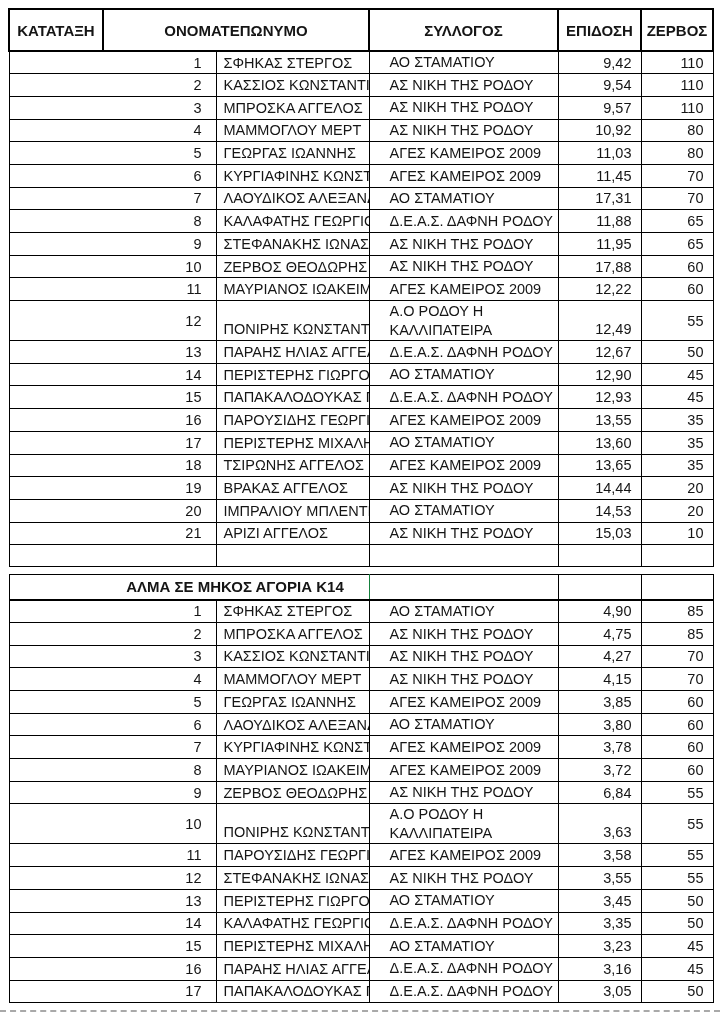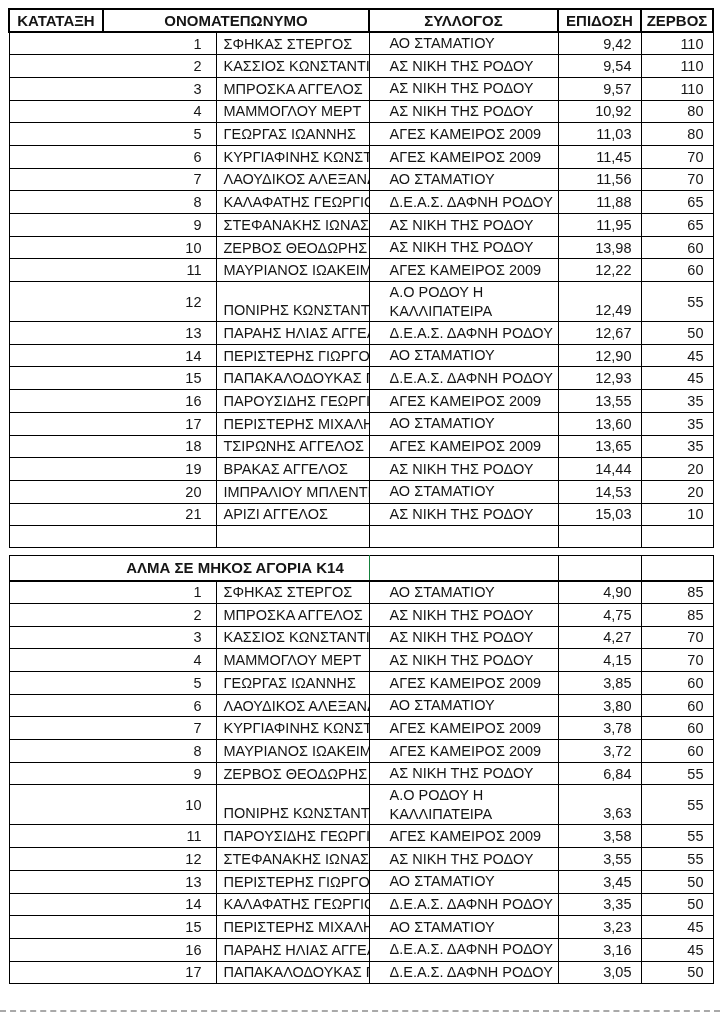--- a/index.html
+++ b/index.html
@@ -11,21 +11,21 @@
   .sheet{position:absolute;left:8px;top:8px;width:704px;}
   table{border-collapse:collapse;table-layout:fixed;width:704px;}
   col.cA{width:94px;}  col.cB{width:113px;} col.cC{width:153px;}
   col.cD{width:189px;} col.cE{width:83px;}  col.cF{width:72px;}
 
   th{
     border:2px solid #000;
     font-size:15px;font-weight:bold;text-align:center;
     padding:2px 2px;white-space:nowrap;overflow:hidden;
   }
-  tr.hdr{height:23px;}
+  tr.hdr{height:42px;}
 
   td{
     font-size:14.5px;padding:0 2px;vertical-align:middle;
     white-space:normal;overflow:hidden;line-height:18px;
   }
   tr.data td{border:1px solid #000;}
   tr.data{height:22.7px;}
   tr.tall{height:40px;}
   tr.tall td.c-name, tr.tall td.c-perf{vertical-align:bottom;padding-bottom:2px;}
 
@@ -116,42 +116,42 @@
     <td class="c-rank" colspan="2">6</td>
     <td class="c-name">ΚΥΡΓΙΑΦΙΝΗΣ ΚΩΝΣΤΑΝΤΙΝΟΣ</td>
     <td class="c-club">ΑΓΕΣ ΚΑΜΕΙΡΟΣ 2009</td>
     <td class="c-perf">11,45</td>
     <td class="c-pts">70</td>
   </tr>
         <tr class="data">
     <td class="c-rank" colspan="2">7</td>
     <td class="c-name">ΛΑΟΥΔΙΚΟΣ ΑΛΕΞΑΝΔΡΟΣ</td>
     <td class="c-club">ΑΟ ΣΤΑΜΑΤΙΟΥ</td>
-    <td class="c-perf">11,56</td>
+    <td class="c-perf">17,31</td>
     <td class="c-pts">70</td>
   </tr>
         <tr class="data">
     <td class="c-rank" colspan="2">8</td>
     <td class="c-name">ΚΑΛΑΦΑΤΗΣ ΓΕΩΡΓΙΟΣ</td>
     <td class="c-club">Δ.Ε.Α.Σ. ΔΑΦΝΗ ΡΟΔΟΥ</td>
     <td class="c-perf">11,88</td>
     <td class="c-pts">65</td>
   </tr>
         <tr class="data">
     <td class="c-rank" colspan="2">9</td>
     <td class="c-name">ΣΤΕΦΑΝΑΚΗΣ ΙΩΝΑΣ</td>
     <td class="c-club">ΑΣ ΝΙΚΗ ΤΗΣ ΡΟΔΟΥ</td>
     <td class="c-perf">11,95</td>
     <td class="c-pts">65</td>
   </tr>
         <tr class="data">
     <td class="c-rank" colspan="2">10</td>
     <td class="c-name">ΖΕΡΒΟΣ ΘΕΟΔΩΡΗΣ</td>
     <td class="c-club">ΑΣ ΝΙΚΗ ΤΗΣ ΡΟΔΟΥ</td>
-    <td class="c-perf">13,98</td>
+    <td class="c-perf">17,88</td>
     <td class="c-pts">60</td>
   </tr>
         <tr class="data">
     <td class="c-rank" colspan="2">11</td>
     <td class="c-name">ΜΑΥΡΙΑΝΟΣ ΙΩΑΚΕΙΜ</td>
     <td class="c-club">ΑΓΕΣ ΚΑΜΕΙΡΟΣ 2009</td>
     <td class="c-perf">12,22</td>
     <td class="c-pts">60</td>
   </tr>
         <tr class="data tall">

